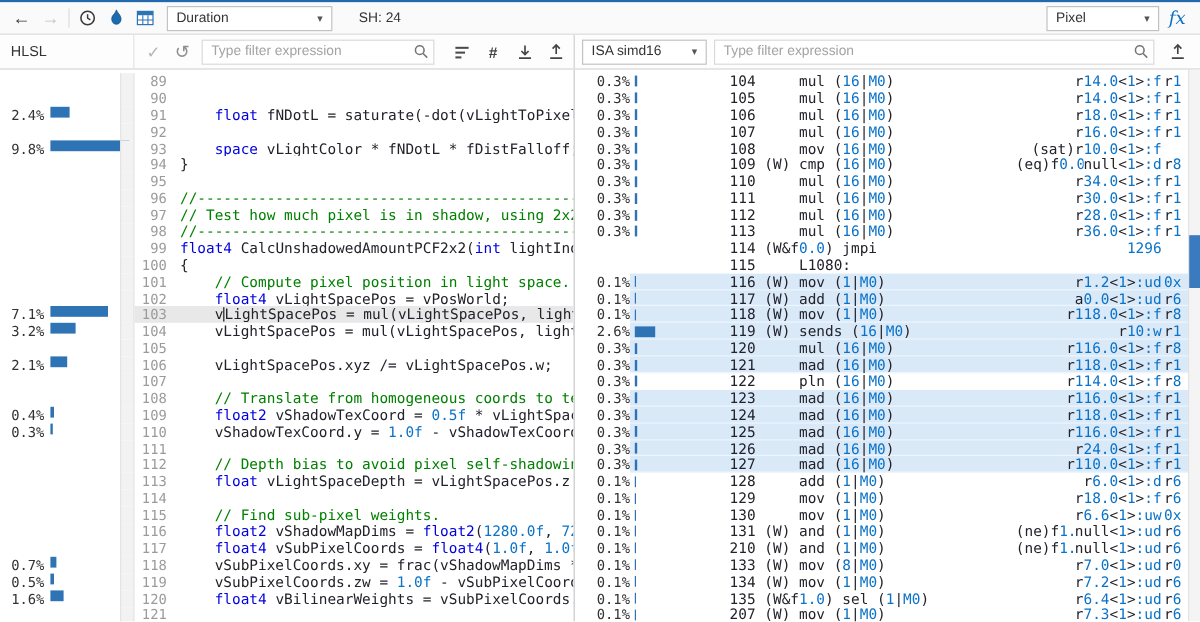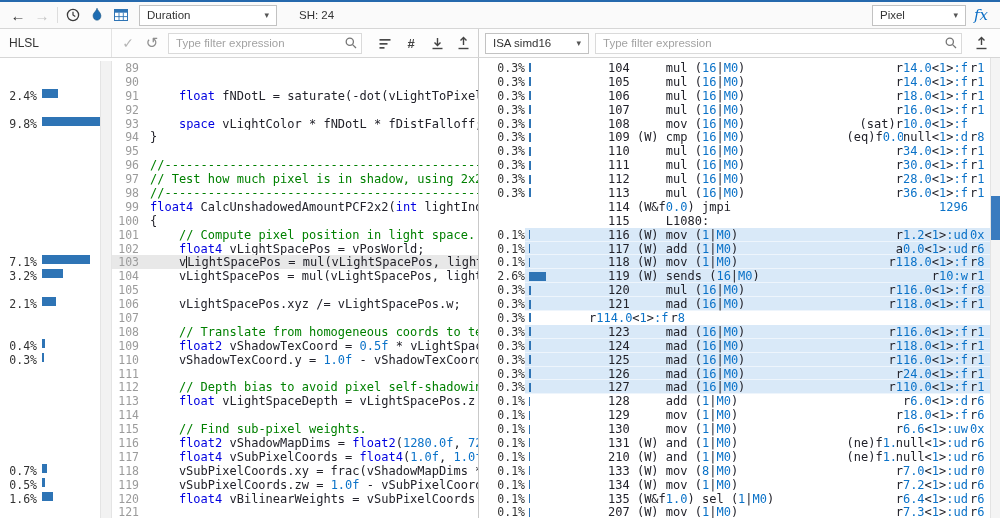--- a/index.html
+++ b/index.html
@@ -722,20 +722,21 @@
               <div class="isa-dst"><span class="t-d">r</span><span class="t-n">118.0</span><span class="t-d">&lt;</span><span class="t-n">1</span><span class="t-d">&gt;</span><span class="t-n">:f</span></div>
               <div class="isa-src"><span class="t-d">r</span><span class="t-n">1</span></div>
             </div>
           </div>
           <div class="isa-row">
             <div class="ig-pct">0.3%</div>
             <div class="hlwrap">
               <div class="ig-barbox">
                 <div class="ig-bar" style="width: 2.01px;"></div>
               </div>
+              <div class="isa-main"><span class="t-d">122 </span><span class="t-d">    </span><span class="t-d">pln</span><span class="t-d"> </span><span class="t-d">(</span><span class="t-n">16</span><span class="t-d">|</span><span class="t-n">M0</span><span class="t-d">)</span></div>
               <div class="isa-dst"><span class="t-d">r</span><span class="t-n">114.0</span><span class="t-d">&lt;</span><span class="t-n">1</span><span class="t-d">&gt;</span><span class="t-n">:f</span></div>
               <div class="isa-src"><span class="t-d">r</span><span class="t-n">8</span></div>
             </div>
           </div>
           <div class="isa-row hl">
             <div class="ig-pct">0.3%</div>
             <div class="hlwrap">
               <div class="ig-barbox">
                 <div class="ig-bar" style="width: 2.01px;"></div>
               </div>

